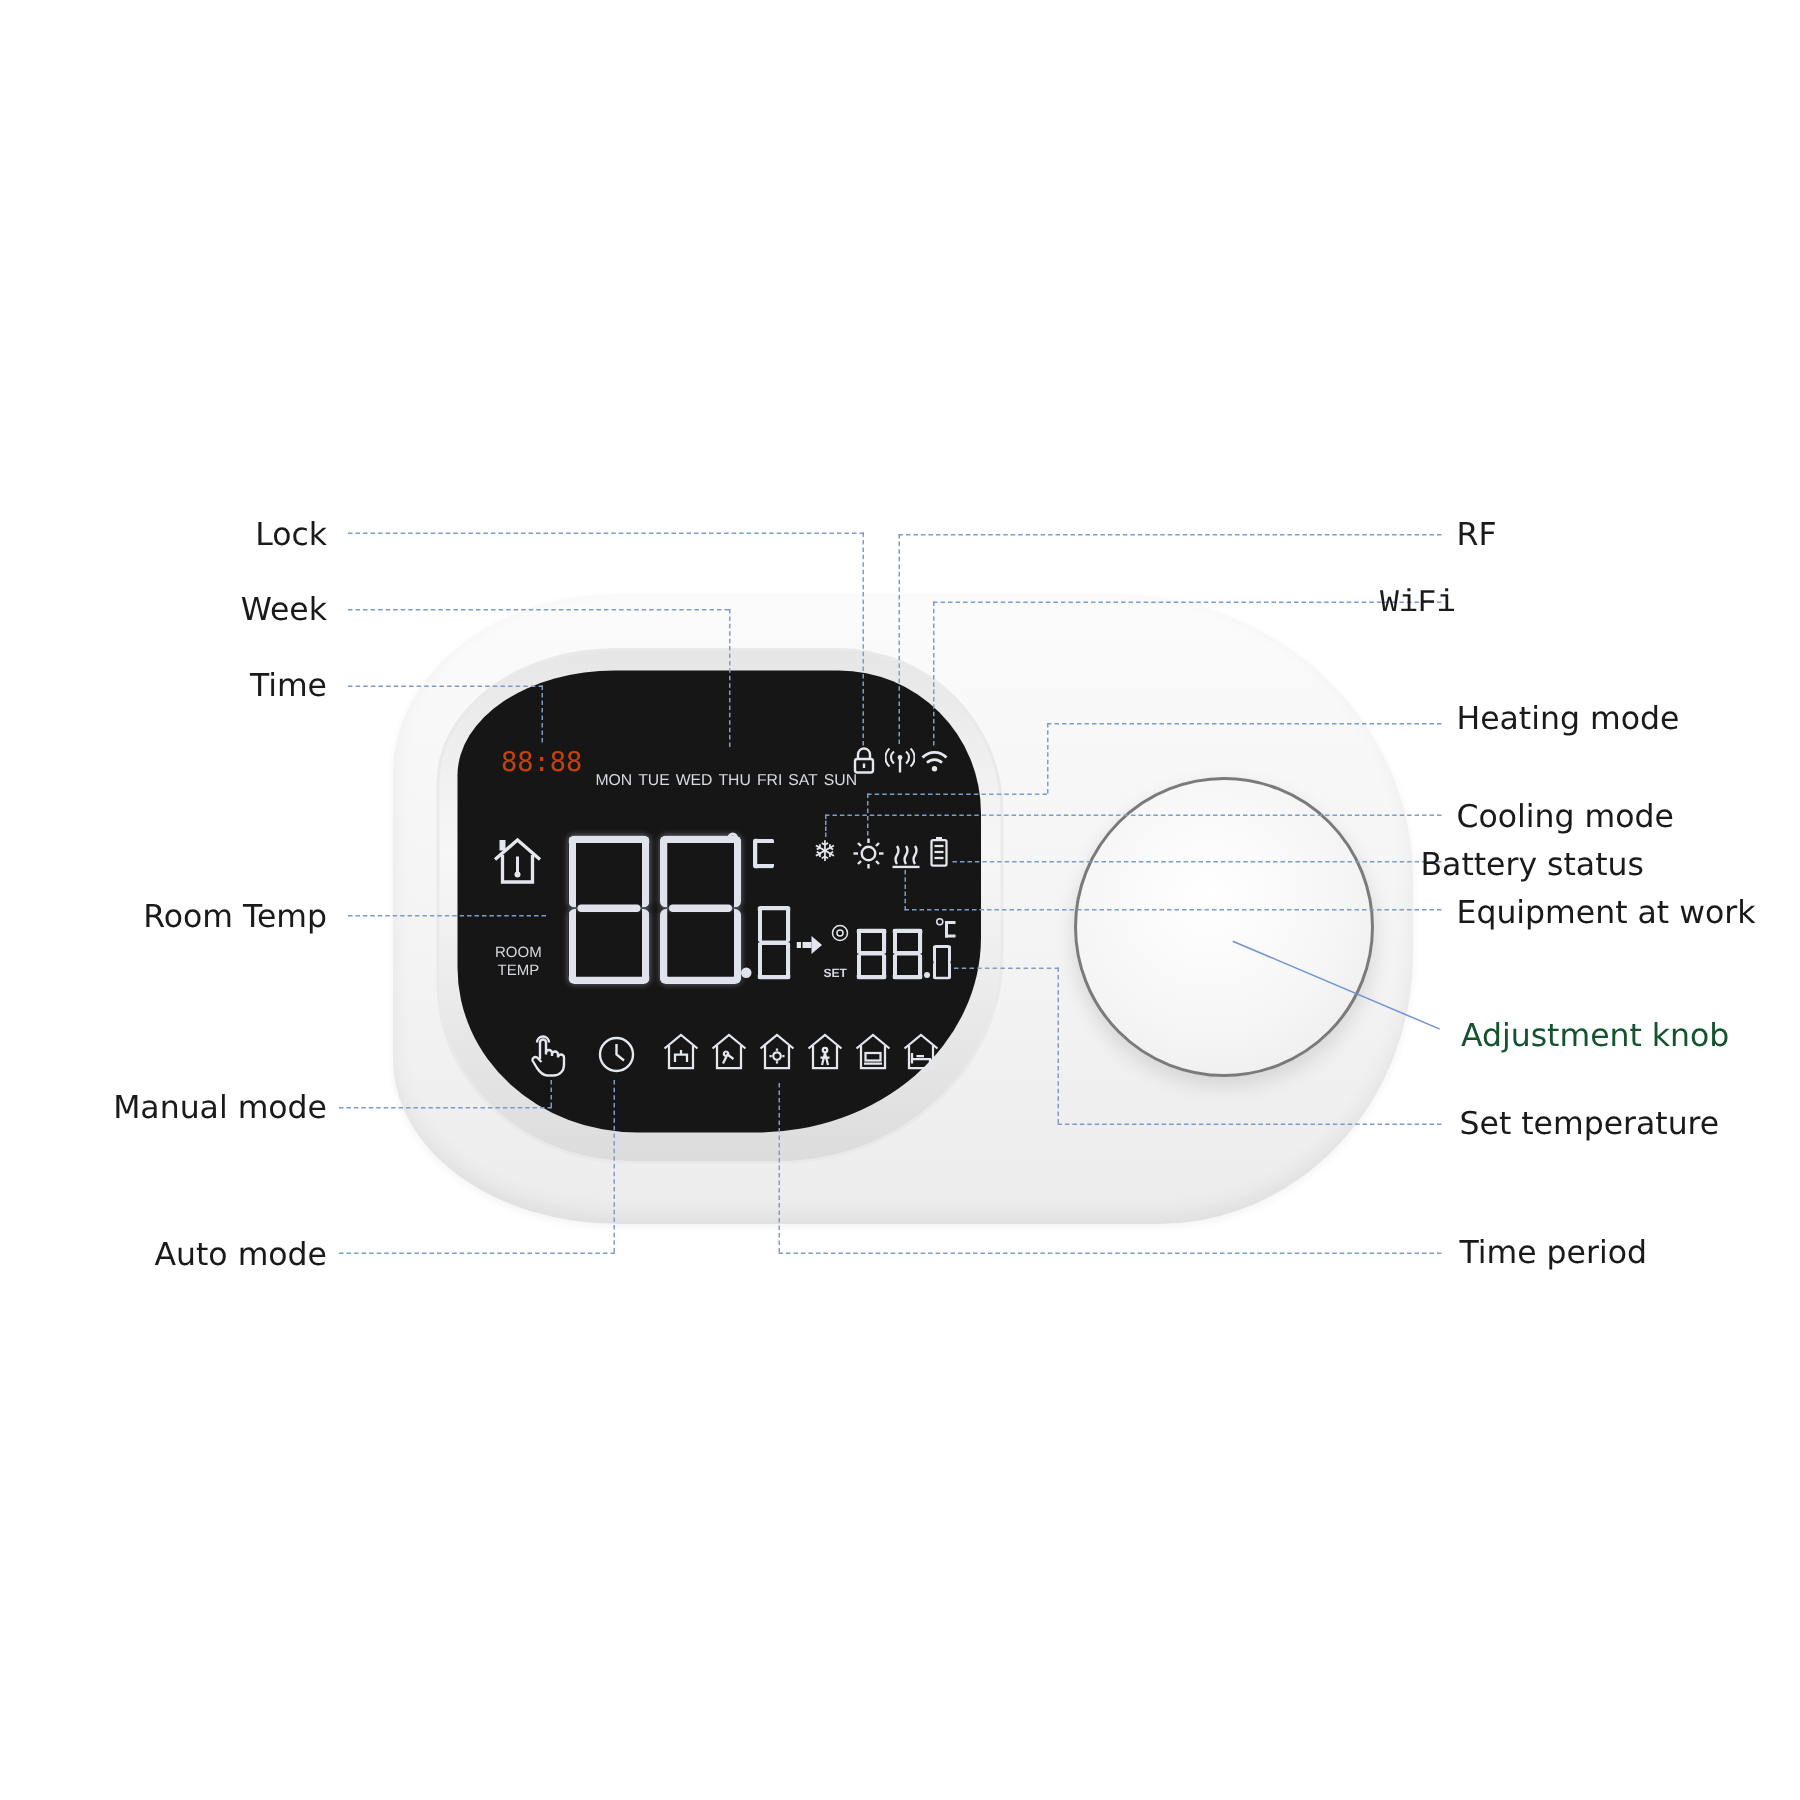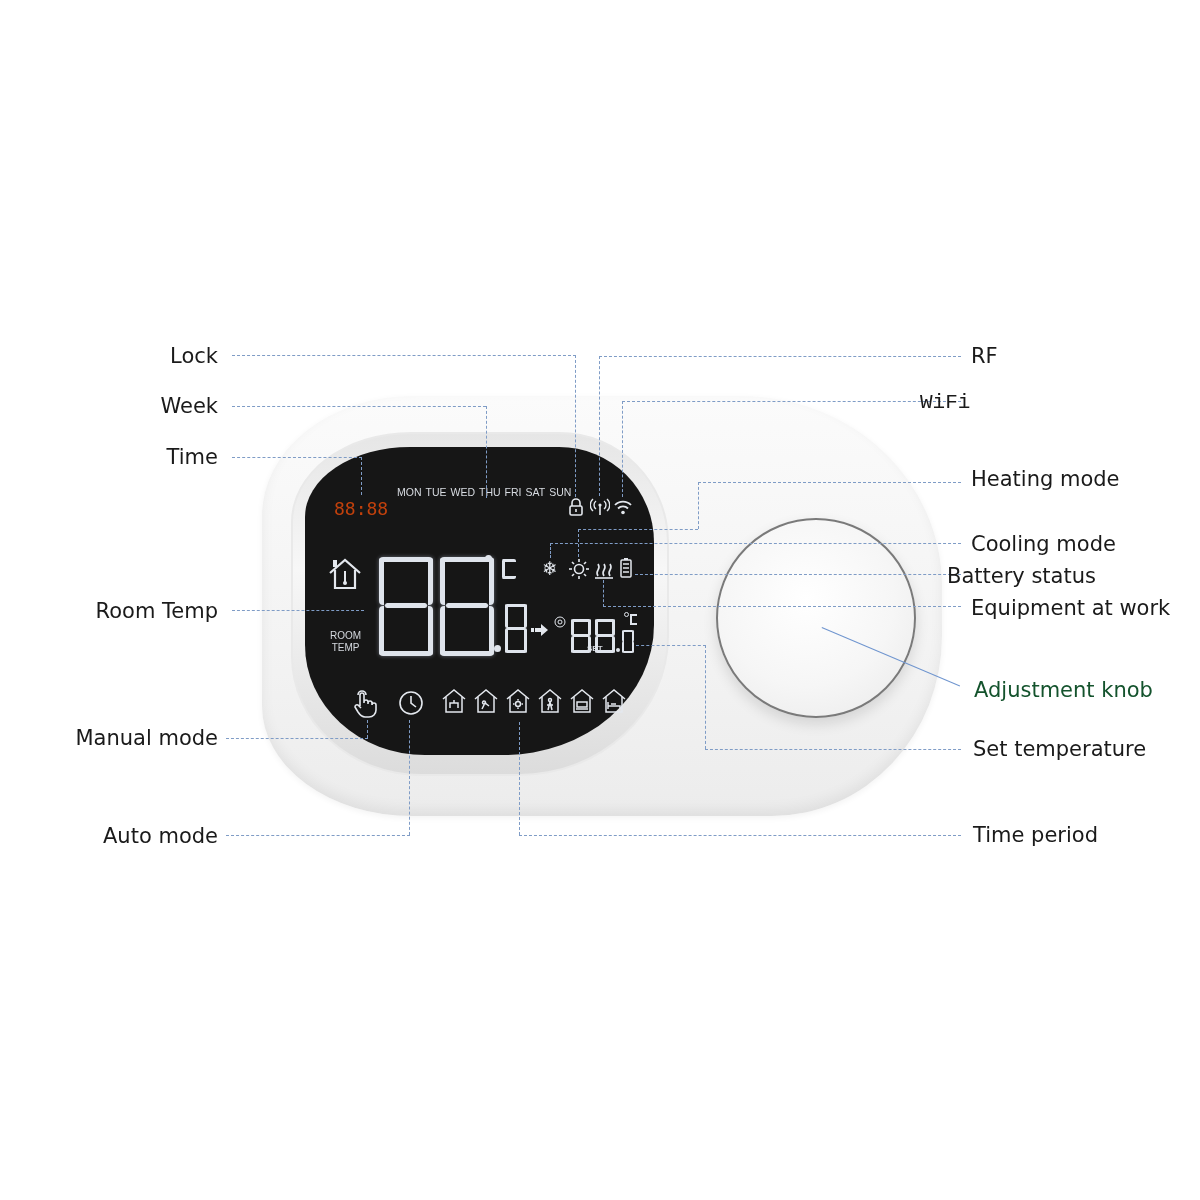--- a/index.html
+++ b/index.html
@@ -32,33 +32,33 @@
       position: absolute; left: 716px; top: 518px; width: 200px; height: 200px;
       border-radius: 50%;
       background: radial-gradient(circle at 45% 40%, #ffffff 0%, #f6f6f6 55%, #e8e8e8 100%);
       border: 2px solid #7a7a7a;
       box-shadow: 0 6px 14px rgba(0,0,0,0.12);
     }
 
     
     .lcd { position: absolute; color: #e8ecf2; }
     .lcd-time { left: 334px; top: 498px; font-family: "DejaVu Sans Mono", monospace; font-size: 18px; letter-spacing: 0px; color: #c2410c; }
-    .lcd-week { left: 397px; top: 486px; font-family: "Liberation Sans", sans-serif; font-size: 10.5px; color: #d8dce2; display: flex; gap: 4px; }
+    .lcd-week { left: 397px; top: 514px; font-family: "Liberation Sans", sans-serif; font-size: 10.5px; color: #d8dce2; display: flex; gap: 4px; }
     .lcd-icon { position: absolute; color: #e4e8ee; font-size: 16px; line-height: 1; text-align: center; }
 
     .seg-digit {
       position: absolute; border: 5px solid #dfe4ec; border-radius: 4px;
       box-shadow: 0 0 4px rgba(220,230,255,0.4);
     }
     .seg-mid { position: absolute; height: 5px; background: #dfe4ec; border-radius: 3px; }
     .small-digit { position: absolute; border: 3px solid #dfe4ec; border-radius: 2px; }
     .small-mid { position: absolute; height: 3px; background: #dfe4ec; }
 
     .room-label { position: absolute; left: 330px; top: 630px; font-family: "Liberation Sans", sans-serif; font-size: 10px; color: #d4d8de; text-align: center; line-height: 12px; }
-    .set-label { position: absolute; left: 549px; top: 644px; font-family: "Liberation Sans", sans-serif; font-size: 8px; color: #d4d8de; font-weight: bold; margin-left: 38px; }
+    .set-label { position: absolute; left: 549px; top: 644px; font-family: "Liberation Sans", sans-serif; font-size: 8px; color: #d4d8de; font-weight: bold; }
 
     
     .hl { position: absolute; height: 0; border-top: 1.5px dashed #7f9cc6; }
     .vl { position: absolute; width: 0; border-left: 1.5px dashed #7f9cc6; }
     .solid-line { position: absolute; height: 0; border-top: 1.5px solid #6f95cf; transform-origin: 0 0; }
 
     
     .label {
       position: absolute; font-family: "DejaVu Sans", "Liberation Sans", sans-serif;
       font-size: 21px; color: #1a1a1a; white-space: nowrap; line-height: 1;

